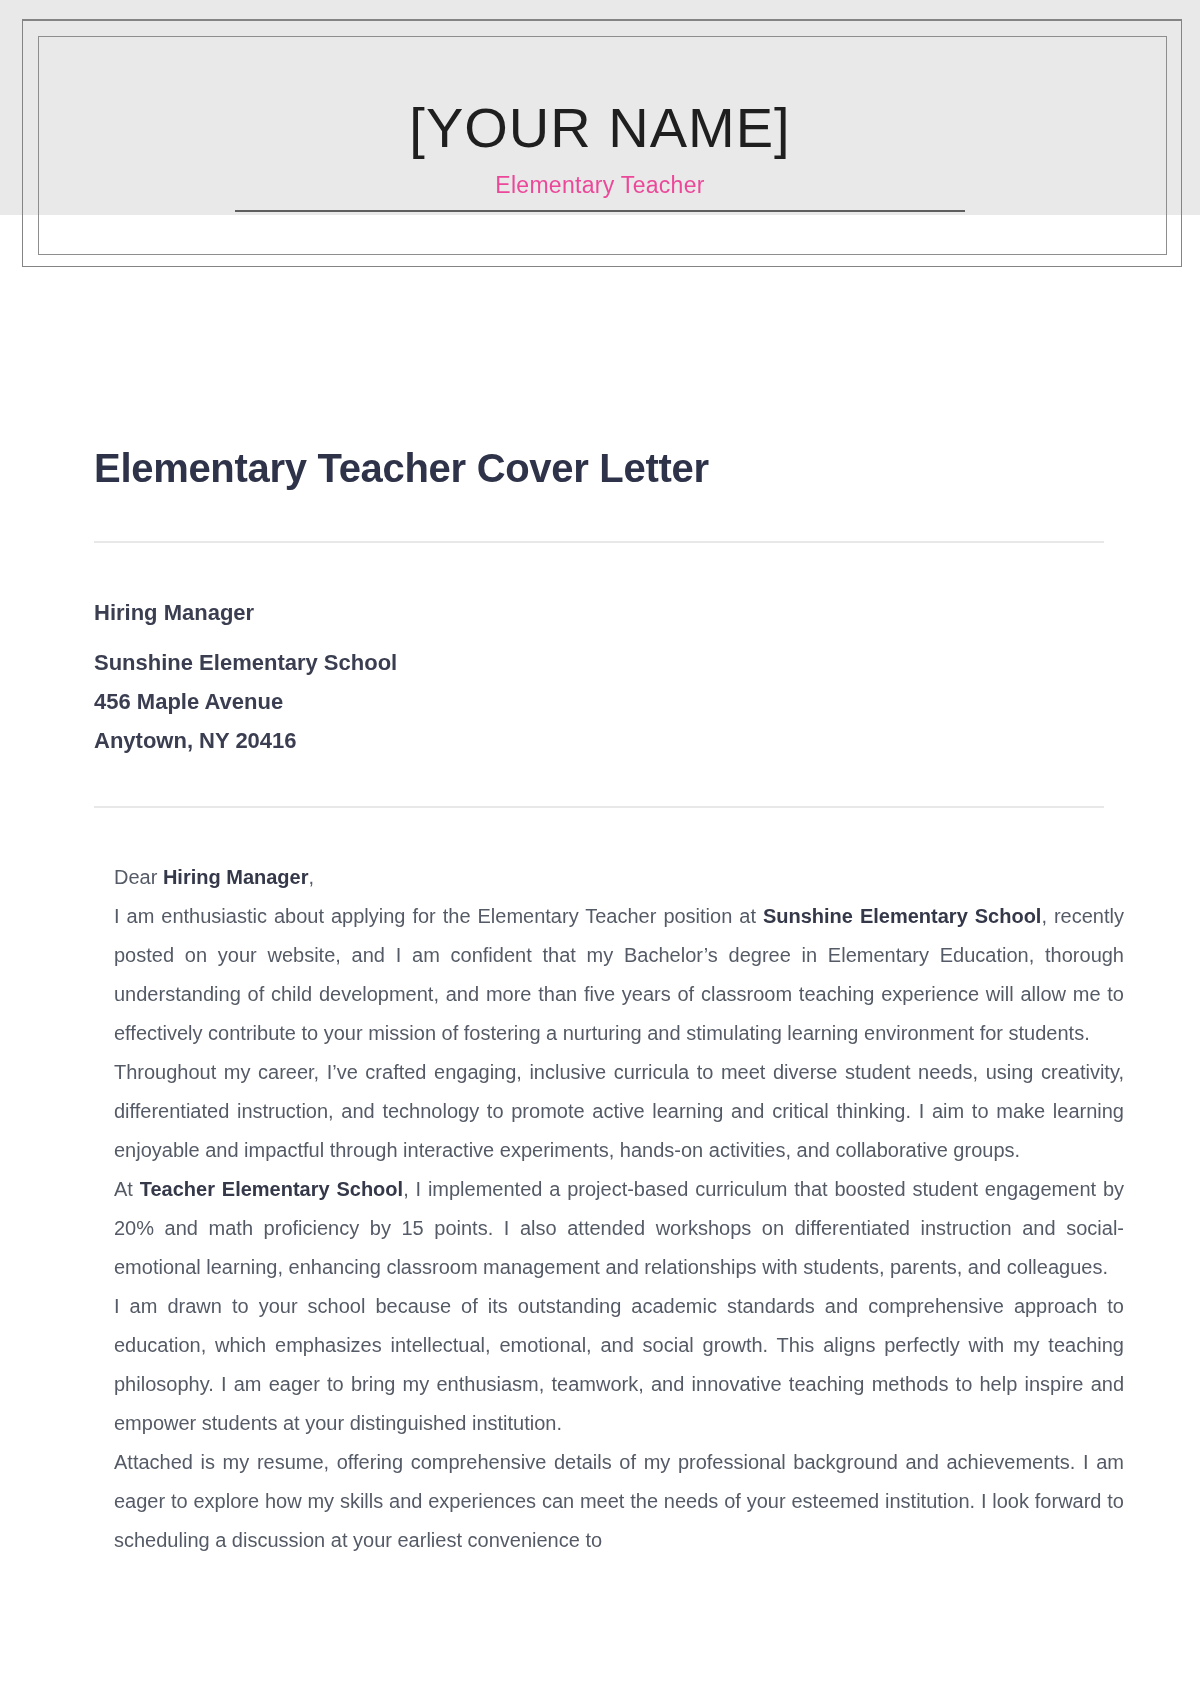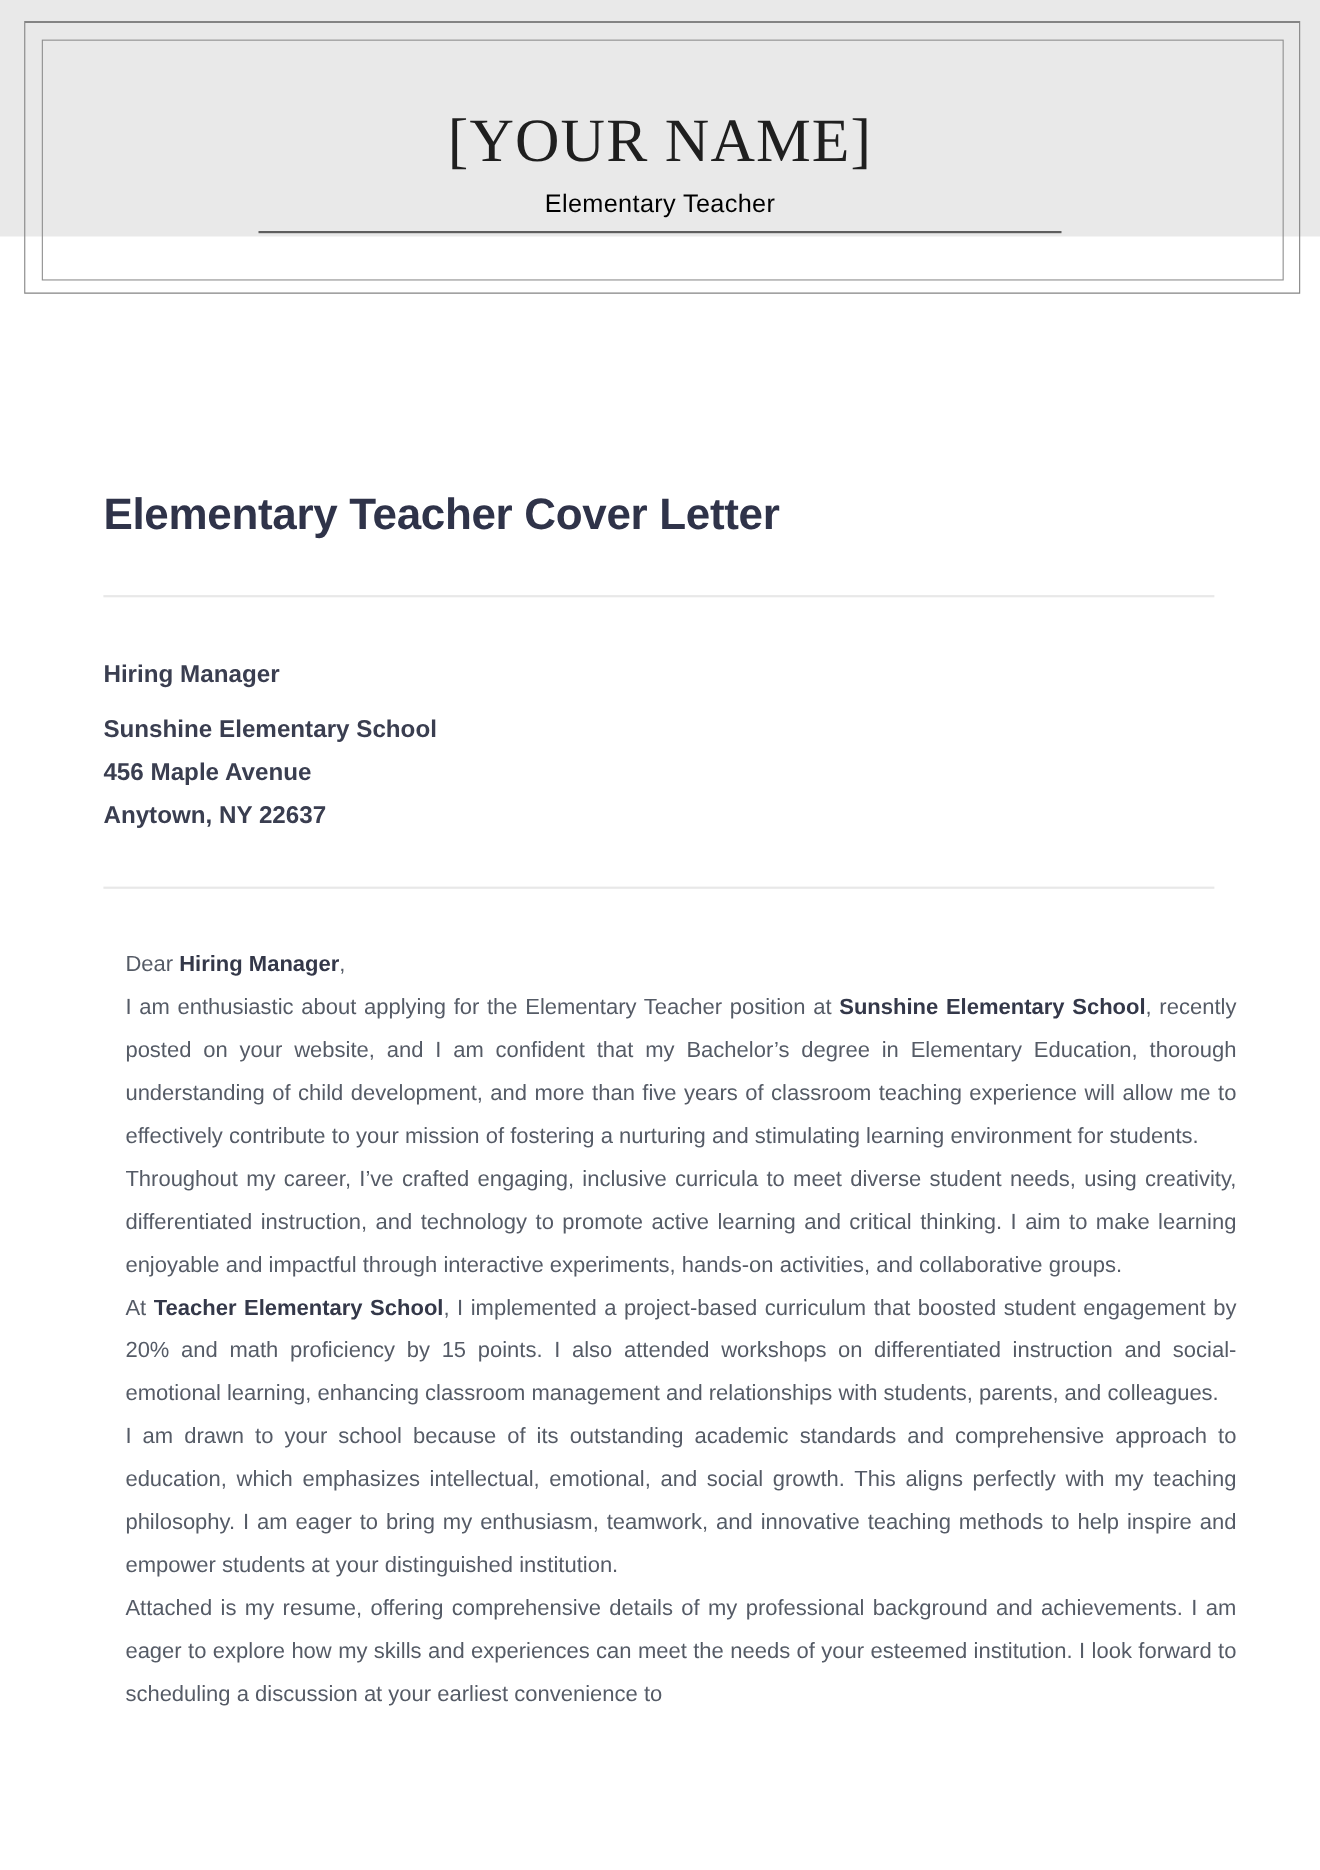--- a/index.html
+++ b/index.html
@@ -33,35 +33,35 @@
     left: 38px; top: 36px;
     width: 1129px; height: 219px;
     border: 1px solid #8e8e8e;
     background: transparent;
   }
   .lh-name {
     position: absolute;
     left: 0; top: 94px;
     width: 1200px;
     text-align: center;
-    font-family: Liberation Serif, serif;
+    font-family: Liberation Sans, sans-serif;
     font-size: 56px;
     line-height: 68px;
     color: #1f1f1f;
     letter-spacing: 1px;
   }
   .lh-role {
     position: absolute;
     left: 0; top: 170px;
     width: 1200px;
     text-align: center;
     font-size: 23px;
     line-height: 30px;
     letter-spacing: 0.3px;
-    color: #000000;
+    color: #ec4899;
   }
   .lh-rule {
     position: absolute;
     left: 235px; top: 210px;
     width: 730px; height: 2px;
     background: #5e5e5e;
   }
 
   
   .content {
@@ -131,21 +131,21 @@
   <div class="content">
     <h1 class="doc-title">Elementary Teacher Cover Letter</h1>
 
     <div class="divider divider-top"></div>
 
     <div class="recipient">
       <p class="recipient-name">Hiring Manager</p>
       <div class="recipient-lines">
         <p>Sunshine Elementary School</p>
         <p>456 Maple Avenue</p>
-        <p>Anytown, NY 22637</p>
+        <p>Anytown, NY 20416</p>
       </div>
     </div>
 
     <div class="divider divider-bottom"></div>
 
     <div class="letter-body" id="letter-body">
         <p><span>Dear </span><span class="b">Hiring Manager</span><span>,</span></p>
         <p><span>I am enthusiastic about applying for the Elementary Teacher position at </span><span class="b">Sunshine Elementary School</span><span>, recently posted on your website, and I am confident that my Bachelor’s degree in Elementary Education, thorough understanding of child development, and more than five years of classroom teaching experience will allow me to effectively contribute to your mission of fostering a nurturing and stimulating learning environment for students.</span></p>
         <p><span>Throughout my career, I’ve crafted engaging, inclusive curricula to meet diverse student needs, using creativity, differentiated instruction, and technology to promote active learning and critical thinking. I aim to make learning enjoyable and impactful through interactive experiments, hands-on activities, and collaborative groups.</span></p>
         <p><span>At </span><span class="b">Teacher Elementary School</span><span>, I implemented a project-based curriculum that boosted student engagement by 20% and math proficiency by 15 points. I also attended workshops on differentiated instruction and social-emotional learning, enhancing classroom management and relationships with students, parents, and colleagues.</span></p>

